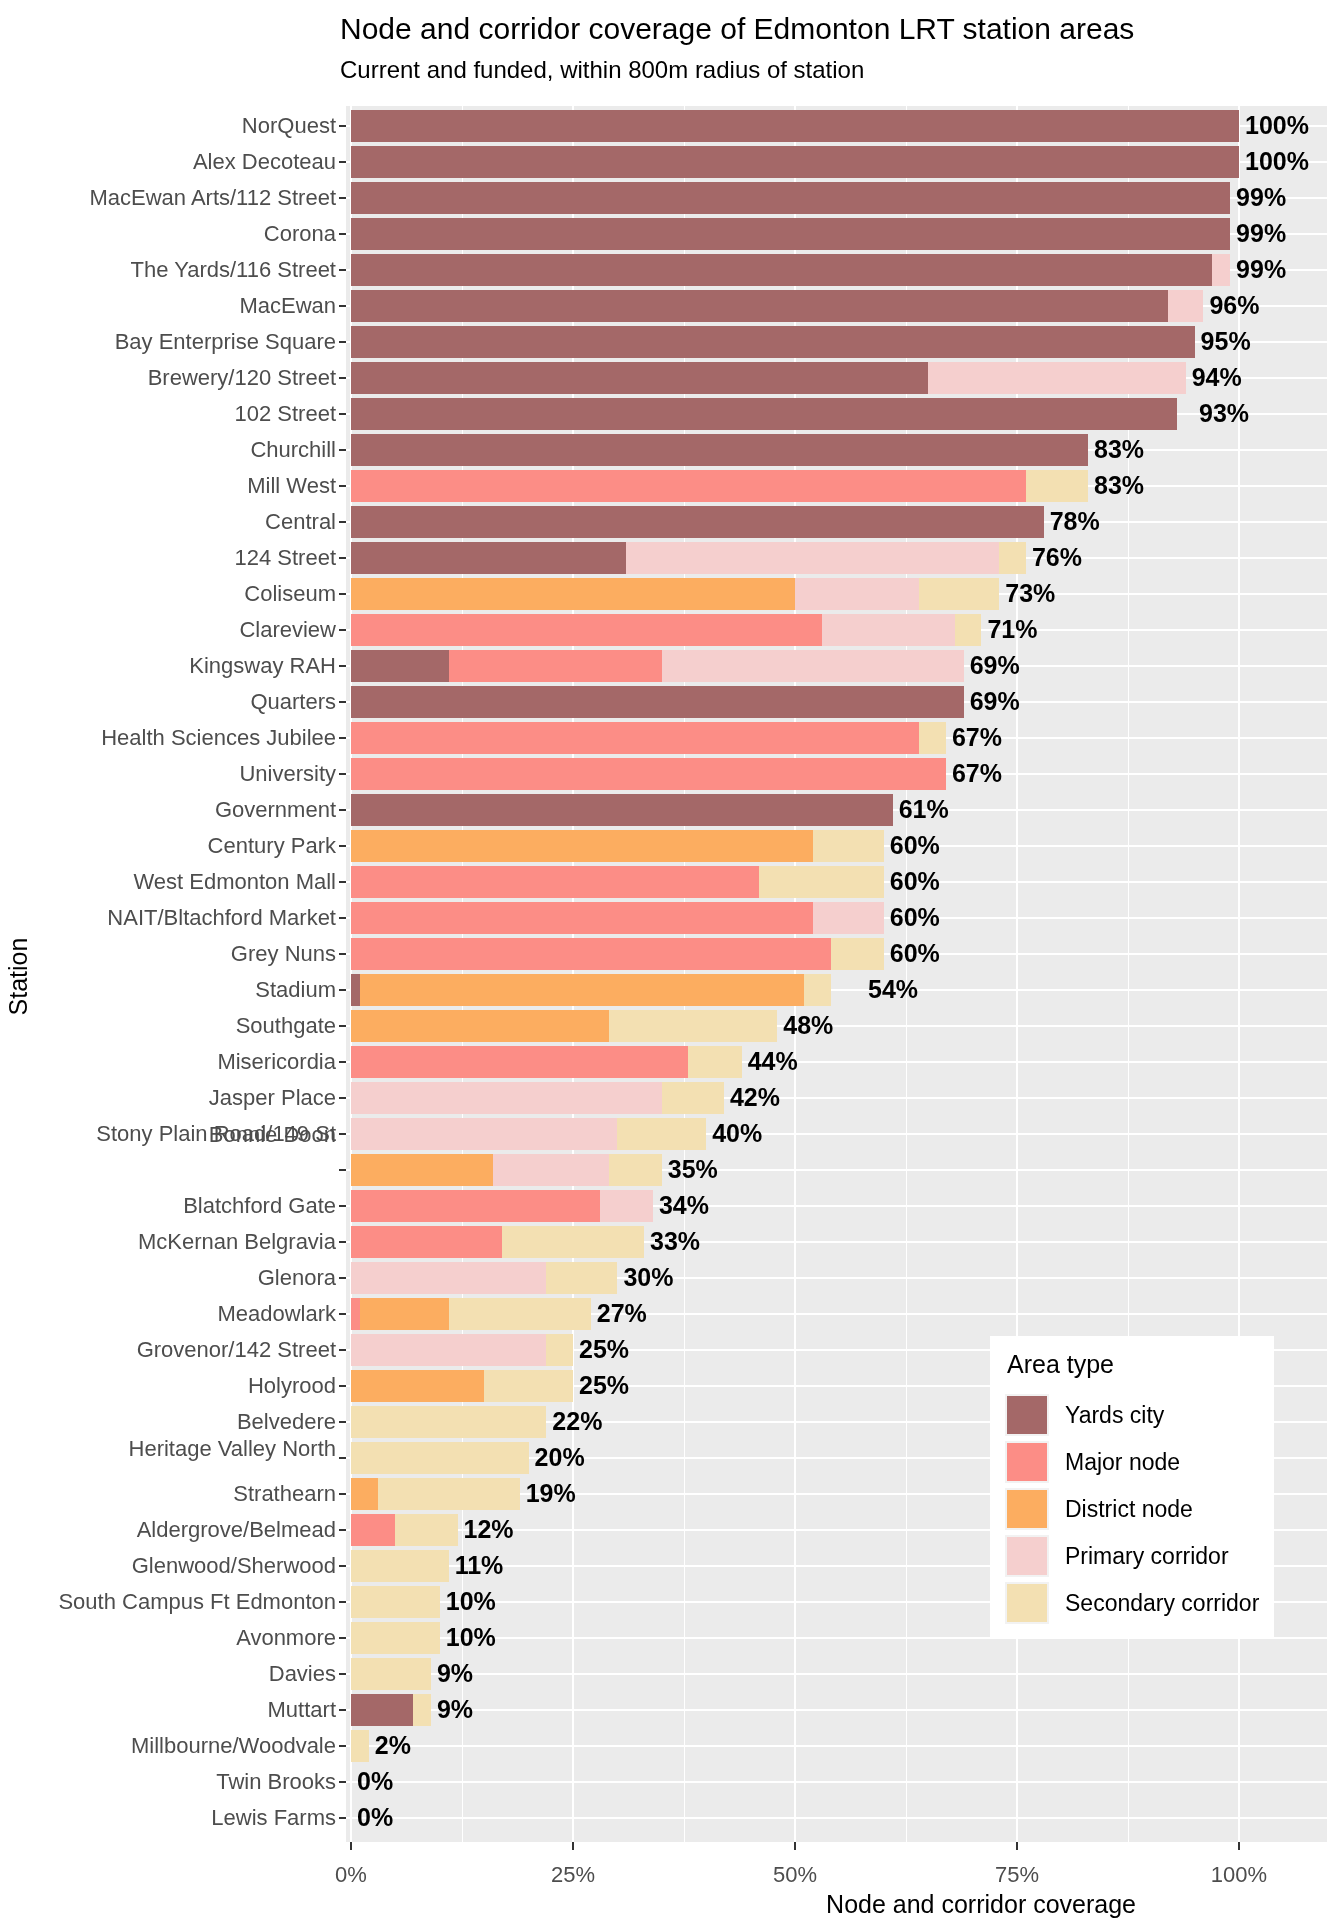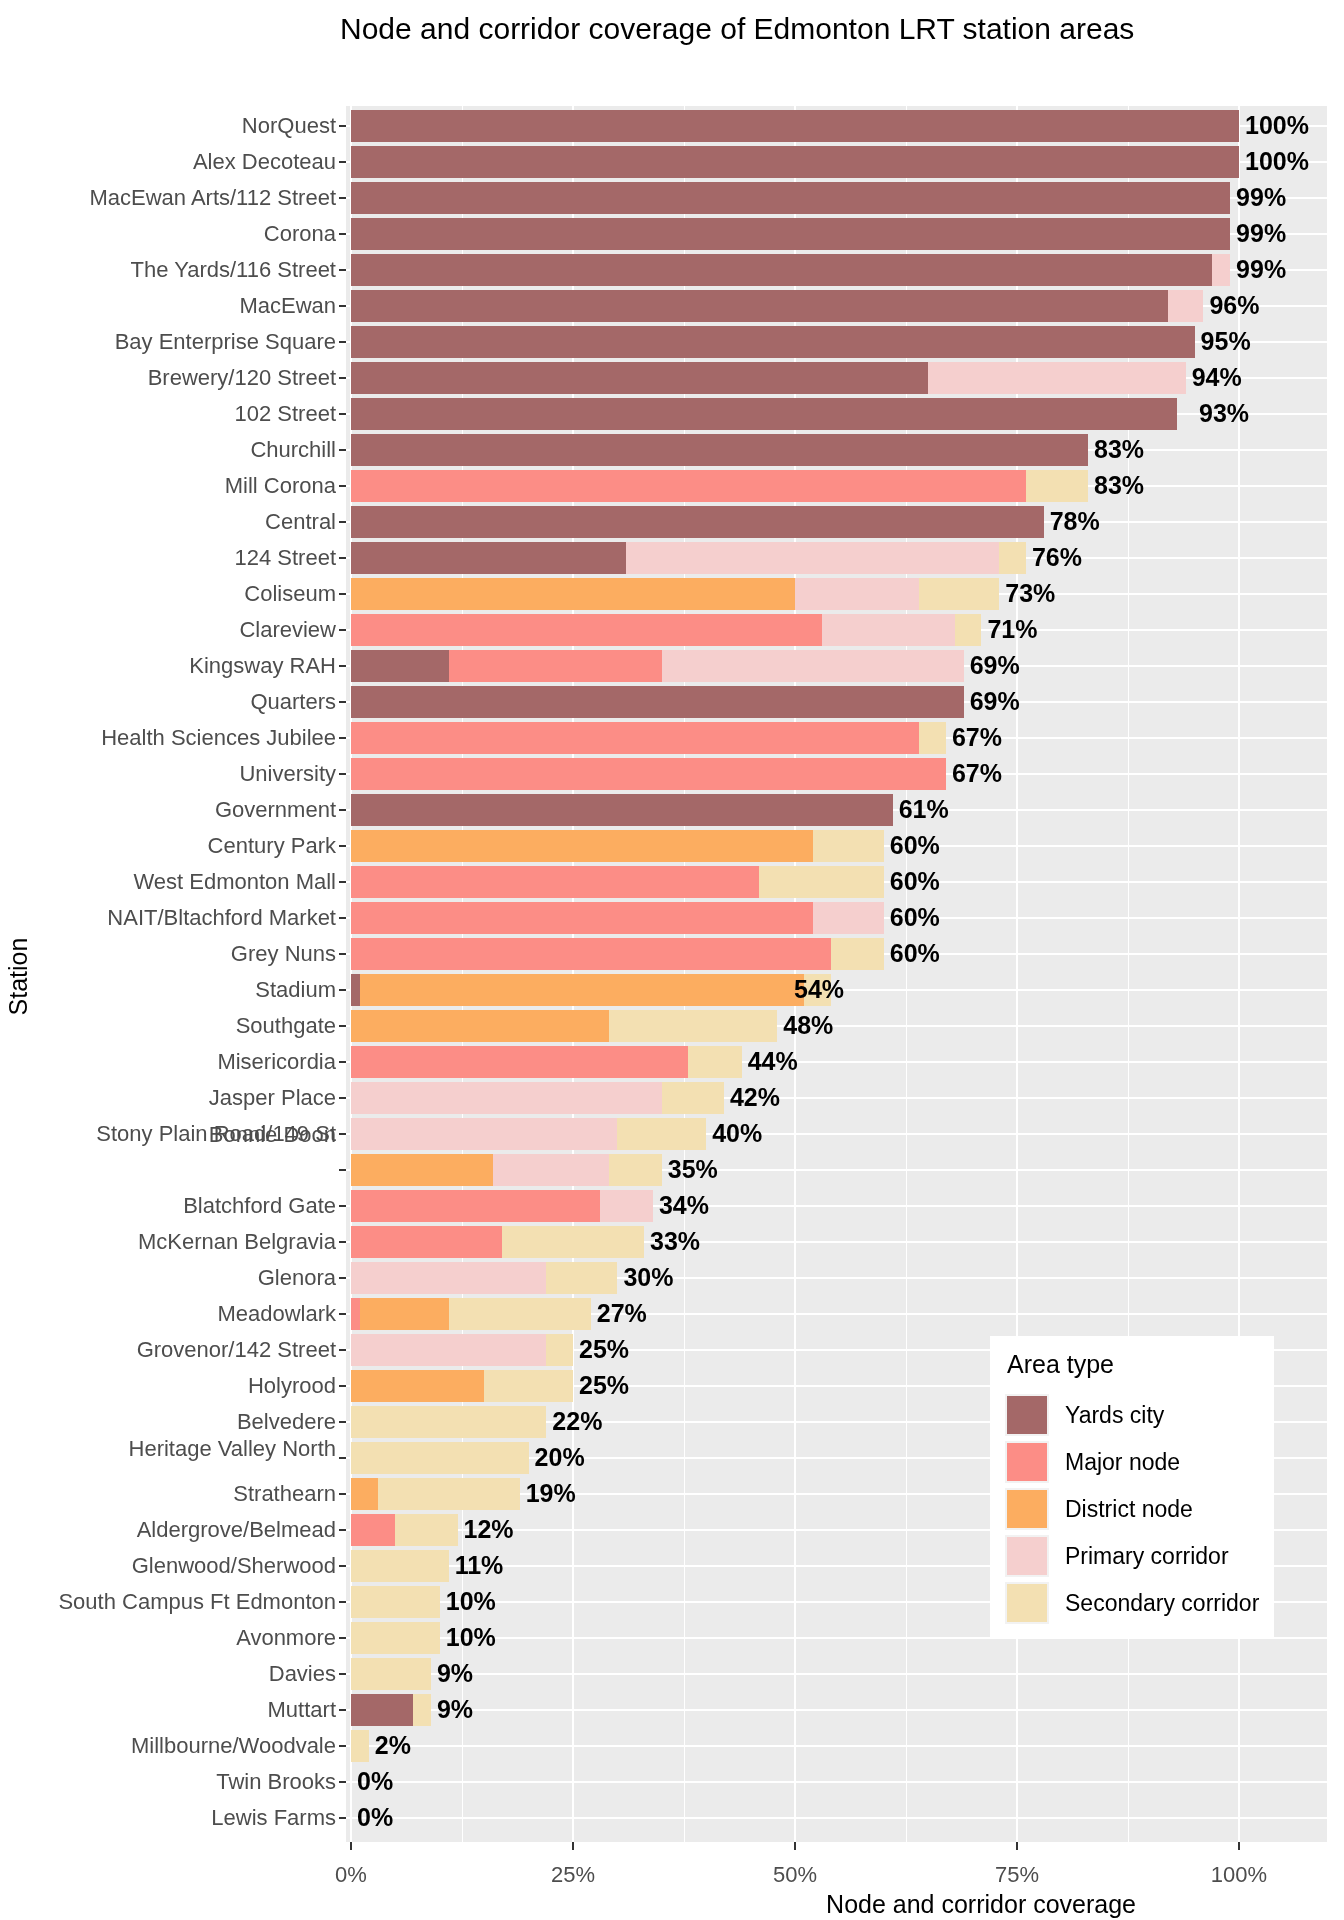--- a/index.html
+++ b/index.html
@@ -24,20 +24,21 @@
   .legend-item{position:absolute;left:15px;height:42px;}
   .legend-key{position:absolute;left:0;top:0;width:44px;height:42px;background:#F2F2F2;}
   .legend-key-inner{position:absolute;left:2px;top:2px;right:2px;bottom:2px;}
   .legend-label{position:absolute;left:60px;top:8px;font-size:23px;color:#000;white-space:nowrap;}
 </style>
 </head>
 <body>
 
 <div class="fig">
   <div class="title">Node and corridor coverage of Edmonton LRT station areas</div>
+  <div class="subtitle">Current and funded, within 800m radius of station</div>
   <div class="ytitle">Station</div>
 
   <div class="panel" id="panel">
       <div class="hgrid" style="left: 0px; right: 0px; top: 19px;"></div>
       <div class="hgrid" style="left: 0px; right: 0px; top: 55px;"></div>
       <div class="hgrid" style="left: 0px; right: 0px; top: 91px;"></div>
       <div class="hgrid" style="left: 0px; right: 0px; top: 127px;"></div>
       <div class="hgrid" style="left: 0px; right: 0px; top: 163px;"></div>
       <div class="hgrid" style="left: 0px; right: 0px; top: 199px;"></div>
       <div class="hgrid" style="left: 0px; right: 0px; top: 235px;"></div>
@@ -187,21 +188,21 @@
       <div class="ylab" style="top: 293px;">MacEwan</div>
       <div class="ytick" style="top: 305px;"></div>
       <div class="ylab" style="top: 329px;">Bay Enterprise Square</div>
       <div class="ytick" style="top: 341px;"></div>
       <div class="ylab" style="top: 365px;">Brewery/120 Street</div>
       <div class="ytick" style="top: 377px;"></div>
       <div class="ylab" style="top: 401px;">102 Street</div>
       <div class="ytick" style="top: 413px;"></div>
       <div class="ylab" style="top: 437px;">Churchill</div>
       <div class="ytick" style="top: 449px;"></div>
-      <div class="ylab" style="top: 473px;">Mill Corona</div>
+      <div class="ylab" style="top: 473px;">Mill West</div>
       <div class="ytick" style="top: 485px;"></div>
       <div class="ylab" style="top: 509px;">Central</div>
       <div class="ytick" style="top: 521px;"></div>
       <div class="ylab" style="top: 545px;">124 Street</div>
       <div class="ytick" style="top: 557px;"></div>
       <div class="ylab" style="top: 581px;">Coliseum</div>
       <div class="ytick" style="top: 593px;"></div>
       <div class="ylab" style="top: 617px;">Clareview</div>
       <div class="ytick" style="top: 629px;"></div>
       <div class="ylab" style="top: 653px; text-align: right;">Kingsway RAH</div>
@@ -335,21 +336,21 @@
     <div class="val-label" style="left: 987.48px; top: 615px;">71%</div>
     <div class="val-label" style="left: 969.72px; top: 651px;">69%</div>
     <div class="val-label" style="left: 969.72px; top: 687px;">69%</div>
     <div class="val-label" style="left: 951.96px; top: 723px;">67%</div>
     <div class="val-label" style="left: 951.96px; top: 759px;">67%</div>
     <div class="val-label" style="left: 898.68px; top: 795px;">61%</div>
     <div class="val-label" style="left: 889.8px; top: 831px;">60%</div>
     <div class="val-label" style="left: 889.8px; top: 867px;">60%</div>
     <div class="val-label" style="left: 889.8px; top: 903px;">60%</div>
     <div class="val-label" style="left: 889.8px; top: 939px;">60%</div>
-    <div class="val-label" style="left: 794px; top: 975px;">54%</div>
+    <div class="val-label" style="left: 868px; top: 975px;">54%</div>
     <div class="val-label" style="left: 783.24px; top: 1011px;">48%</div>
     <div class="val-label" style="left: 747.72px; top: 1047px;">44%</div>
     <div class="val-label" style="left: 729.96px; top: 1083px;">42%</div>
     <div class="val-label" style="left: 712.2px; top: 1119px;">40%</div>
     <div class="val-label" style="left: 667.8px; top: 1155px;">35%</div>
     <div class="val-label" style="left: 658.92px; top: 1191px;">34%</div>
     <div class="val-label" style="left: 650.04px; top: 1227px;">33%</div>
     <div class="val-label" style="left: 623.4px; top: 1263px;">30%</div>
     <div class="val-label" style="left: 596.76px; top: 1299px;">27%</div>
     <div class="val-label" style="left: 579px; top: 1335px;">25%</div>

